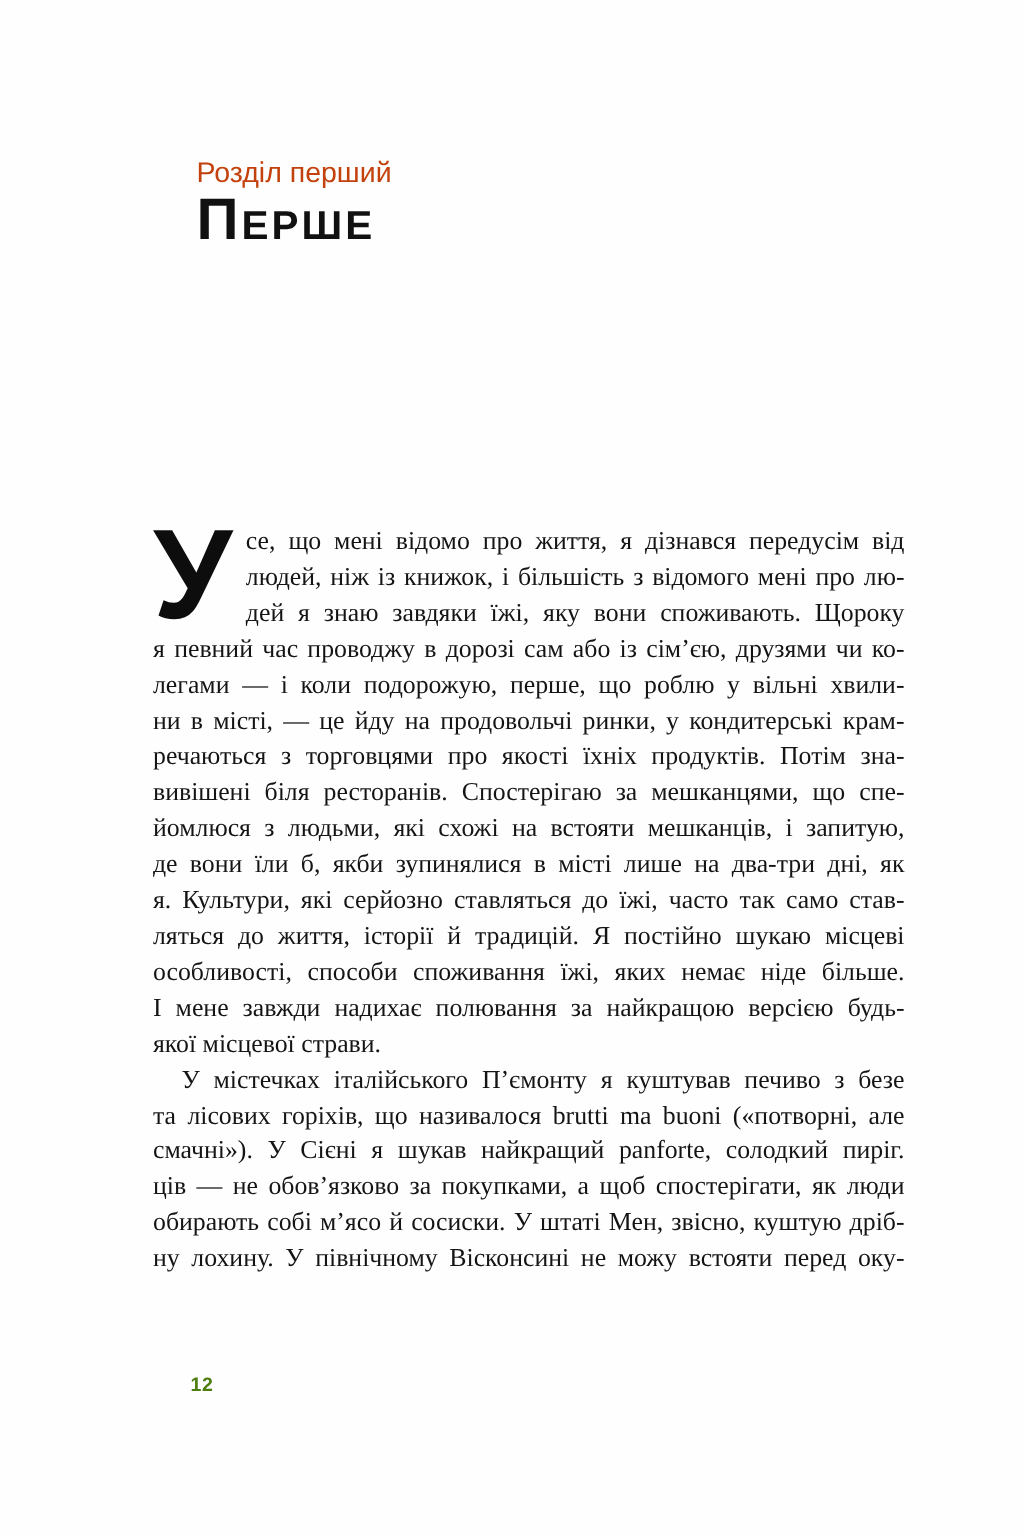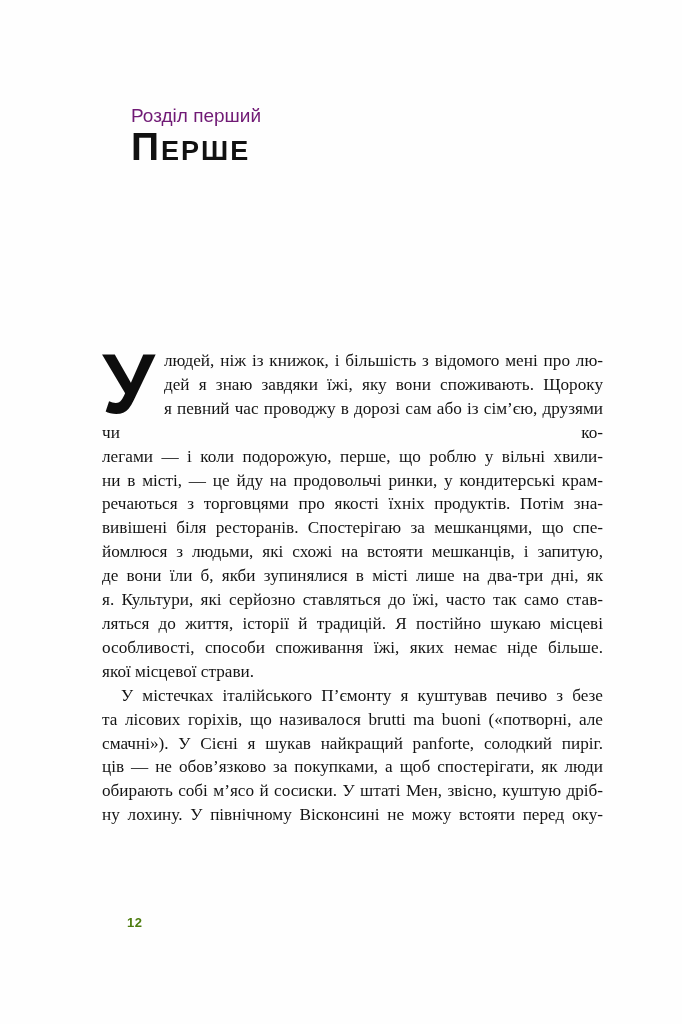--- a/index.html
+++ b/index.html
@@ -19,21 +19,21 @@
   .chapter-head {
     position: absolute;
     left: 131px;
     top: 104px;
   }
   .chapter-label {
     font-family: "Liberation Sans", sans-serif;
     font-size: 19px;
     line-height: 24px;
     font-weight: 400;
-    color: #701a75;
+    color: #c2410c;
   }
   .chapter-title {
     margin-top: 4px;
     font-family: "Liberation Sans", sans-serif;
     font-size: 39px;
     line-height: 30px;
     font-weight: 700;
     font-variant: small-caps;
     letter-spacing: 2px;
     color: #111111;
@@ -90,32 +90,34 @@
 <div class="page">
 
   <div class="chapter-head">
     <div class="chapter-label">Розділ перший</div>
     <div class="chapter-title">Перше</div>
   </div>
 
   <div class="body-text" id="body-text">
       <div class="para">
         <span class="dropcap">У</span>
+        <div class="line">се, що мені відомо про життя, я дізнався передусім від</div>
         <div class="line">людей, ніж із книжок, і більшість з відомого мені про лю-</div>
         <div class="line">дей я знаю завдяки їжі, яку вони споживають. Щороку</div>
         <div class="line">я певний час проводжу в дорозі сам або із сім’єю, друзями чи ко-</div>
         <div class="line">легами — і коли подорожую, перше, що роблю у вільні хвили-</div>
         <div class="line">ни в місті, — це йду на продовольчі ринки, у кондитерські крам-</div>
         <div class="line">речаються з торговцями про якості їхніх продуктів. Потім зна-</div>
         <div class="line">вивішені біля ресторанів. Спостерігаю за мешканцями, що спе-</div>
         <div class="line">йомлюся з людьми, які схожі на встояти мешканців, і запитую,</div>
         <div class="line">де вони їли б, якби зупинялися в місті лише на два-три дні, як</div>
         <div class="line">я. Культури, які серйозно ставляться до їжі, часто так само став-</div>
         <div class="line">ляться до життя, історії й традицій. Я постійно шукаю місцеві</div>
         <div class="line">особливості, способи споживання їжі, яких немає ніде більше.</div>
+        <div class="line">І мене завжди надихає полювання за найкращою версією будь-</div>
         <div class="line short">якої місцевої страви.</div>
       </div>
       <div class="para">
         <div class="line indent">У містечках італійського П’ємонту я куштував печиво з безе</div>
         <div class="line">та лісових горіхів, що називалося brutti ma buoni («потворні, але</div>
         <div class="line">смачні»). У Сієні я шукав найкращий panforte, солодкий пиріг.</div>
         <div class="line">ців — не обов’язково за покупками, а щоб спостерігати, як люди</div>
         <div class="line">обирають собі м’ясо й сосиски. У штаті Мен, звісно, куштую дріб-</div>
         <div class="line">ну лохину. У північному Вісконсині не можу встояти перед оку-</div>
       </div>

